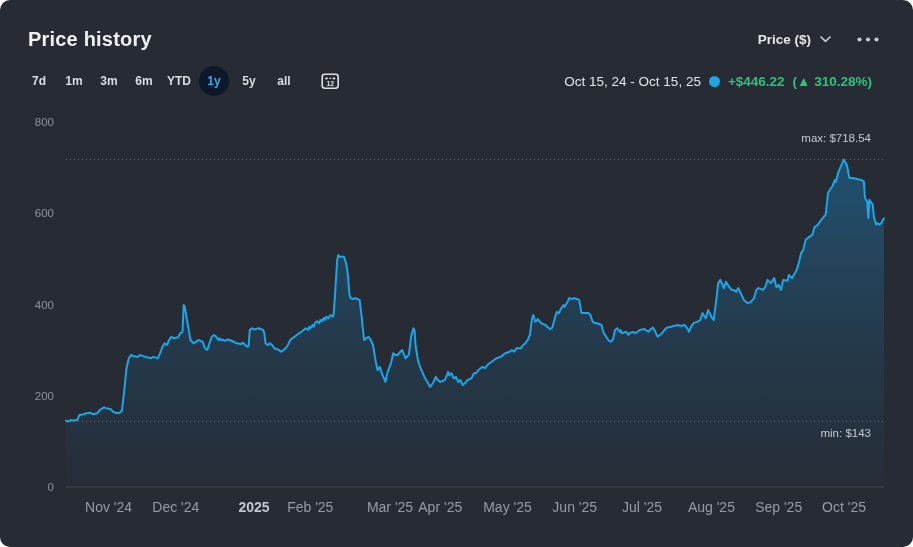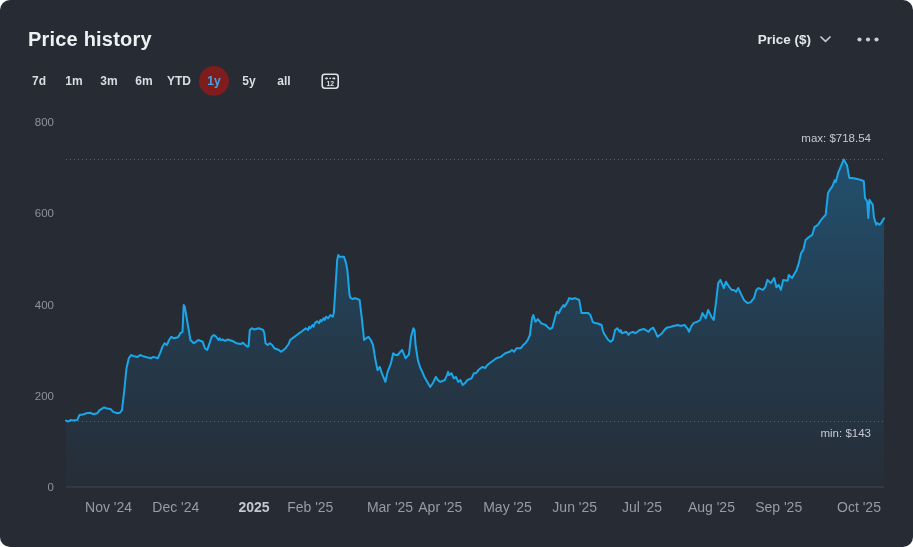--- a/index.html
+++ b/index.html
@@ -8,21 +8,21 @@
   .header{position:absolute;top:24px;left:28px;right:32px;height:30px;display:flex;justify-content:space-between;align-items:center;}
   .title{font-size:20px;font-weight:700;color:#eef0f2;letter-spacing:.2px;}
   .header-right{display:flex;align-items:center;gap:24px;}
   .unit-select{display:flex;align-items:center;gap:9px;font-size:13.5px;font-weight:600;color:#e4e7ea;cursor:pointer;text-align:center;}
   .menu-btn{display:flex;align-items:center;cursor:pointer;padding:4px 2px;}
   
   .toolbar{position:absolute;top:66px;left:24px;right:41px;height:30px;display:flex;align-items:center;gap:12px;}
   .ranges{display:flex;gap:5px;align-items:center;}
   .rbtn{width:30px;height:30px;border-radius:50%;background:transparent;border:none;color:#dadde1;
         font-family:"Liberation Sans",sans-serif;font-weight:700;font-size:12px;cursor:pointer;padding:0;}
-  .rbtn.active{background:#7f1d1d;color:#44a5e4;}
+  .rbtn.active{background:#0f172a;color:#44a5e4;}
   .cal-btn{margin-left:4px;width:30px;height:30px;border:none;background:transparent;color:#dde0e4;cursor:pointer;
            display:flex;align-items:center;justify-content:center;padding:0;}
   .summary{margin-left:auto;display:flex;align-items:center;gap:8px;font-size:13.5px;}
   .dates{color:#e4e7ea;}
   .dot{width:11px;height:11px;border-radius:50%;background:#1ba6e8;}
   .chg{color:#2ec27d;font-weight:600;}
   
   .ylabel{position:absolute;left:0;width:54px;text-align:right;font-size:11.5px;color:#8d939c;height:14px;line-height:14px;}
   .xlabel{position:absolute;width:70px;text-align:center;font-size:14px;color:#959ca6;top:499px;}
   .xlabel.year{color:#c2c8cf;font-weight:700;}
@@ -72,20 +72,26 @@
       <span style="display:flex;">
         <svg width="19" height="18" viewBox="0 0 19 18">
           <rect x="1.2" y="2.2" width="16" height="14" rx="2.6" fill="none" stroke="#dde0e4" stroke-width="1.6"></rect>
           <line x1="5.4" y1="6.4" x2="13" y2="6.4" stroke="#dde0e4" stroke-width="1.1" stroke-dasharray="1.6 1.4"></line>
           <path d="M5.6 4.9L3.8 6.4l1.8 1.5z" fill="#dde0e4"></path>
           <path d="M12.8 4.9l1.8 1.5-1.8 1.5z" fill="#dde0e4"></path>
           <text x="9.2" y="13.9" text-anchor="middle" font-size="6.8" font-weight="bold" fill="#dde0e4" font-family="Liberation Sans, sans-serif">12</text>
         </svg>
       </span>
     </button>
+    <div class="summary">
+      <span class="dates">Oct 15, 24 - Oct 15, 25</span>
+      <span class="dot"></span>
+      <span class="chg">+$446.22</span>
+      <span class="chg">(▲ 310.28%)</span>
+    </div>
   </div>
 
   <div>
     <svg id="chart-svg" class="chart-svg" width="913" height="547" viewBox="0 0 913 547">
         <defs>
           <linearGradient id="ag" gradientUnits="userSpaceOnUse" x1="0" y1="158" x2="0" y2="487">
             <stop offset="0" stop-color="#1b92d6" stop-opacity="0.36"></stop>
             <stop offset="0.6" stop-color="#1b92d6" stop-opacity="0.13"></stop>
             <stop offset="1" stop-color="#1b92d6" stop-opacity="0.02"></stop>
           </linearGradient>
@@ -106,19 +112,19 @@
         <div class="xlabel" style="left: 140.814px;">Dec '24</div>
         <div class="xlabel year" style="left: 219px;">2025</div>
         <div class="xlabel" style="left: 275.279px;">Feb '25</div>
         <div class="xlabel" style="left: 355px;">Mar '25</div>
         <div class="xlabel" style="left: 405.263px;">Apr '25</div>
         <div class="xlabel" style="left: 472.496px;">May '25</div>
         <div class="xlabel" style="left: 539.729px;">Jun '25</div>
         <div class="xlabel" style="left: 606.962px;">Jul '25</div>
         <div class="xlabel" style="left: 676.436px;">Aug '25</div>
         <div class="xlabel" style="left: 743.668px;">Sep '25</div>
-        <div class="xlabel" style="left: 824px;">Oct '25</div>
+        <div class="xlabel" style="left: 796px; text-align: right;">Oct '25</div>
       </div>
     <div class="anno" id="anno-max" style="top: 132px;">max: $718.54</div>
     <div class="anno" id="anno-min" style="top: 427.499px;">min: $143</div>
   </div>
 
 </div>
 
 </body></html>

